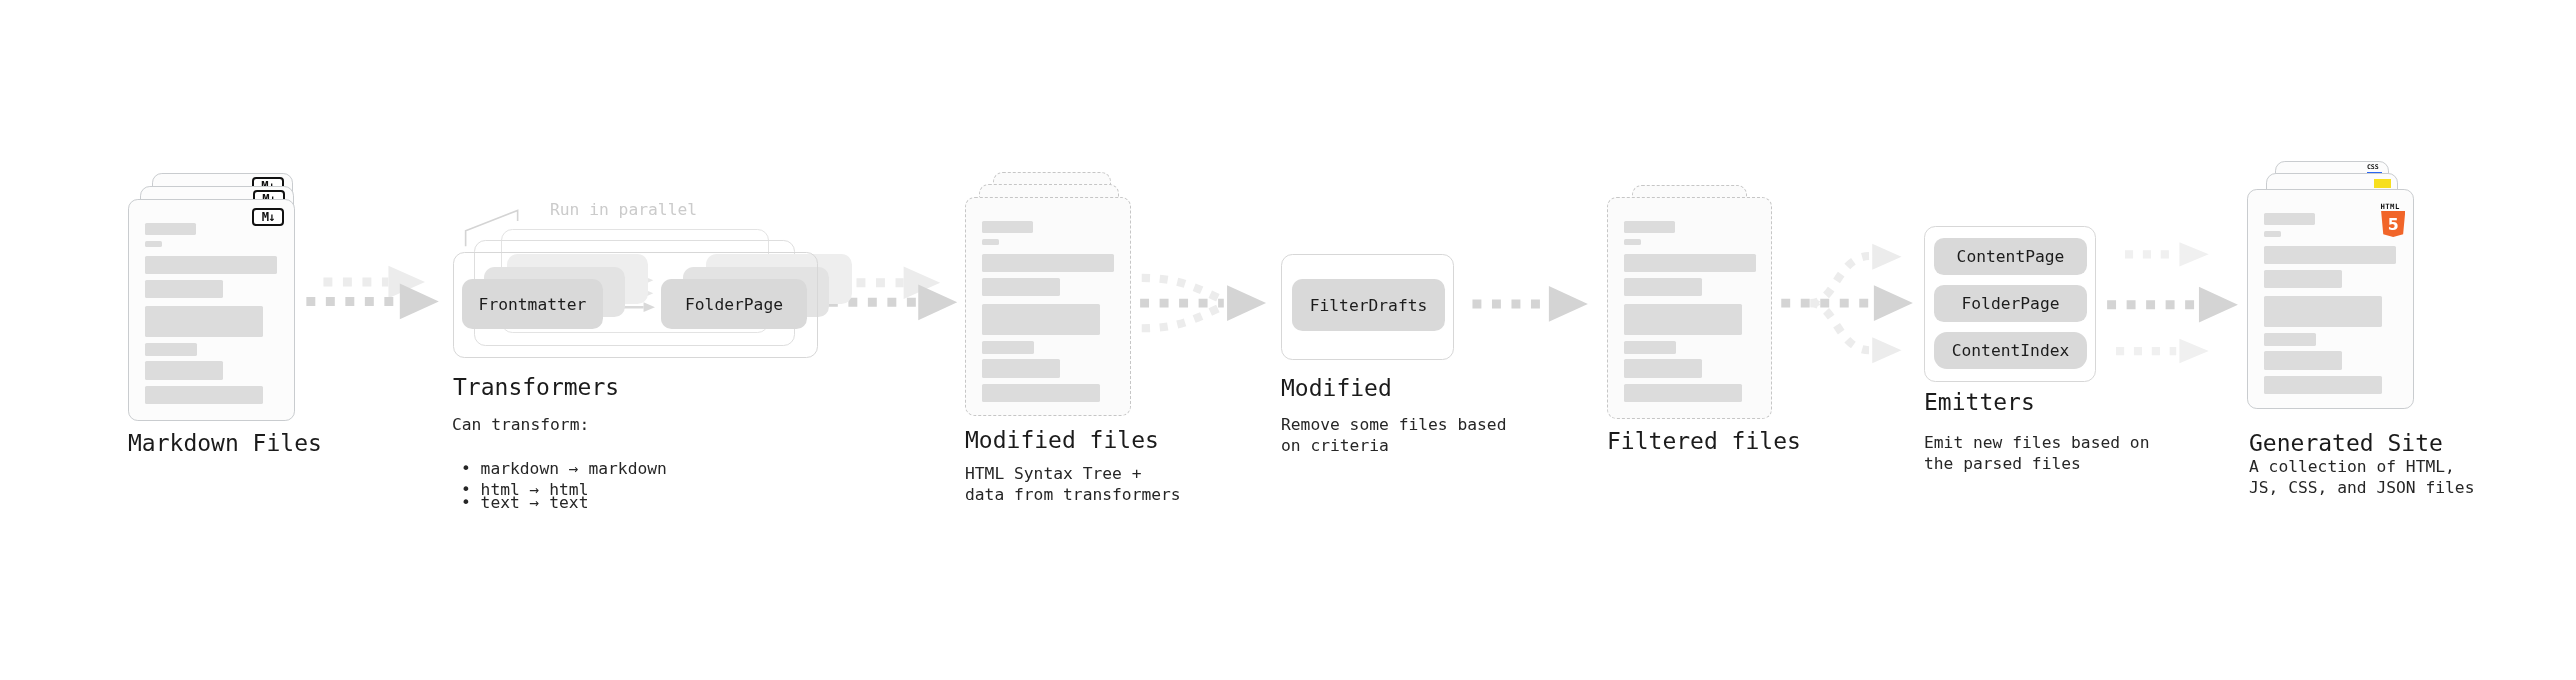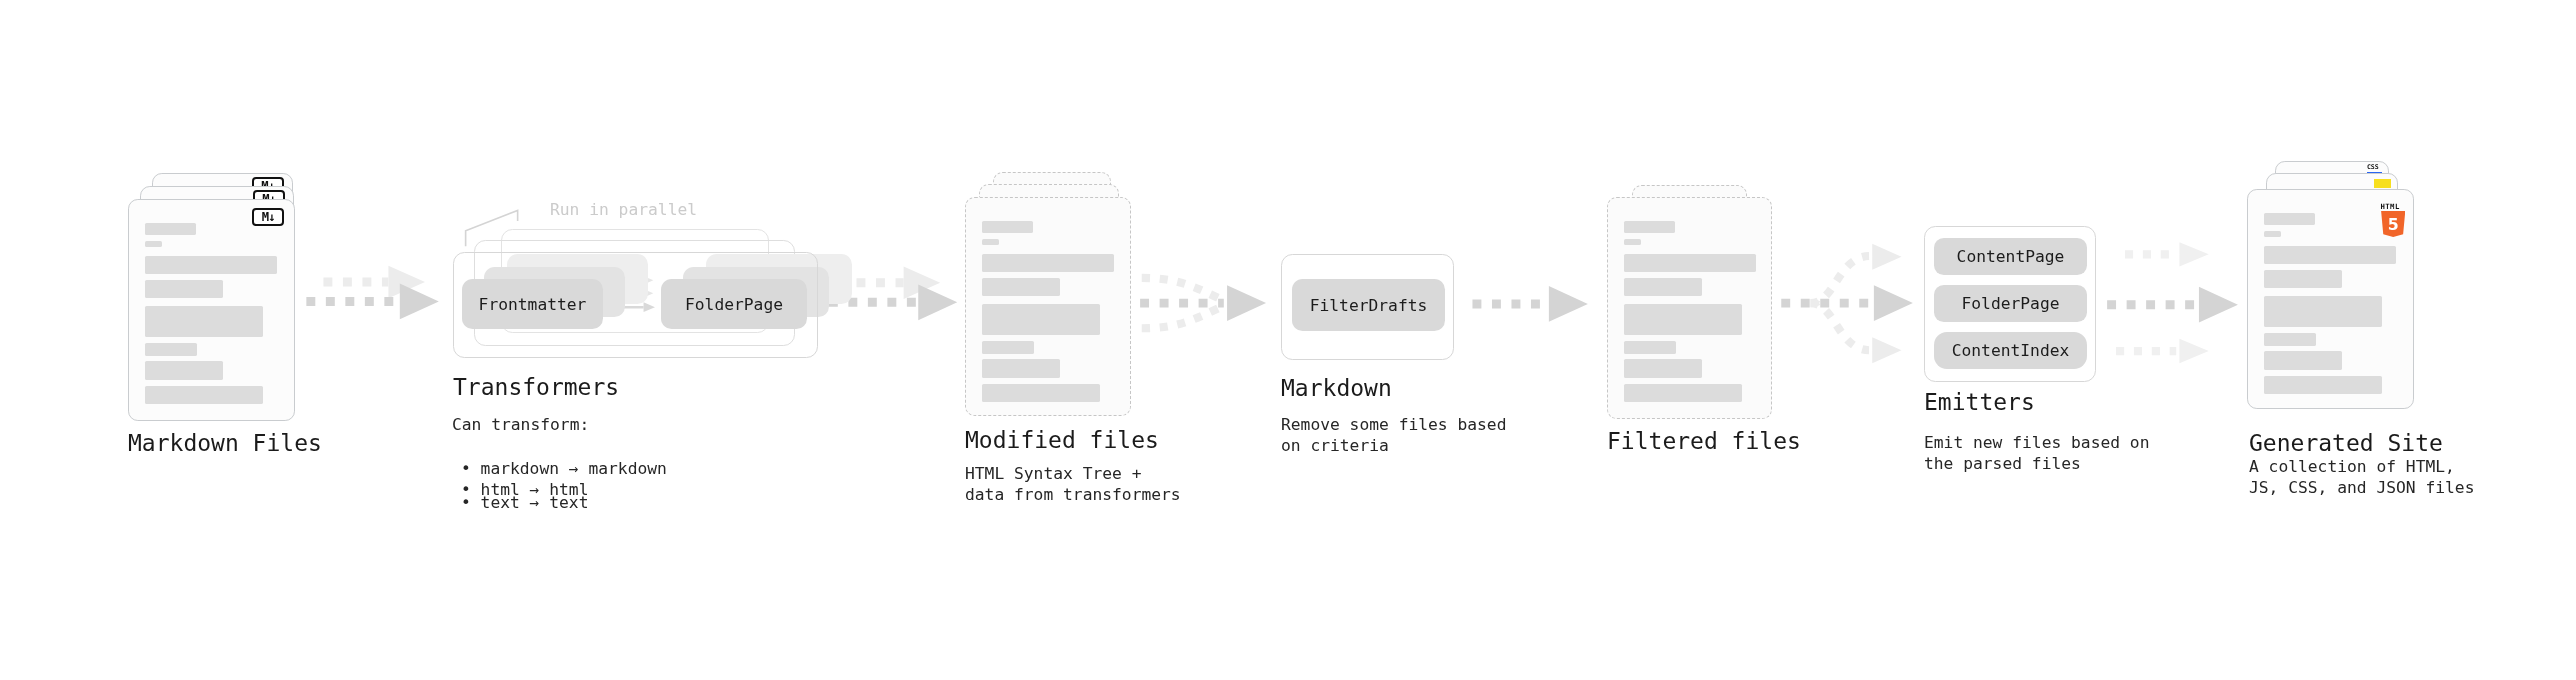--- a/index.html
+++ b/index.html
@@ -168,21 +168,21 @@
       </div>
     </div>
     <div class="title" style="left:965px;top:427px;">Modified files</div>
     <div class="caption" style="left:965px;top:463px;">HTML Syntax Tree +</div>
     <div class="caption" style="left:965px;top:484px;">data from transformers</div>
   </div>
 
   <div>
     <div class="frame" style="left:1281px;top:254px;width:173px;height:106px;"></div>
     <div class="pill" style="left:1292px;top:279px;width:153px;height:52px;">FilterDrafts</div>
-    <div class="title" style="left:1281px;top:375px;">Markdown</div>
+    <div class="title" style="left:1281px;top:375px;">Modified</div>
     <div class="caption" style="left:1281px;top:414px;">Remove some files based</div>
     <div class="caption" style="left:1281px;top:435px;">on criteria</div>
   </div>
 
   <div>
     <div class="card dashed" style="left:1632px;top:185px;width:115px;height:32.5px;"></div>
     <div class="card dashed" style="left:1607px;top:197px;width:165px;height:222px;">
       <div class="bars">
         <div class="bar b1"></div>
           <div class="bar b2"></div>

